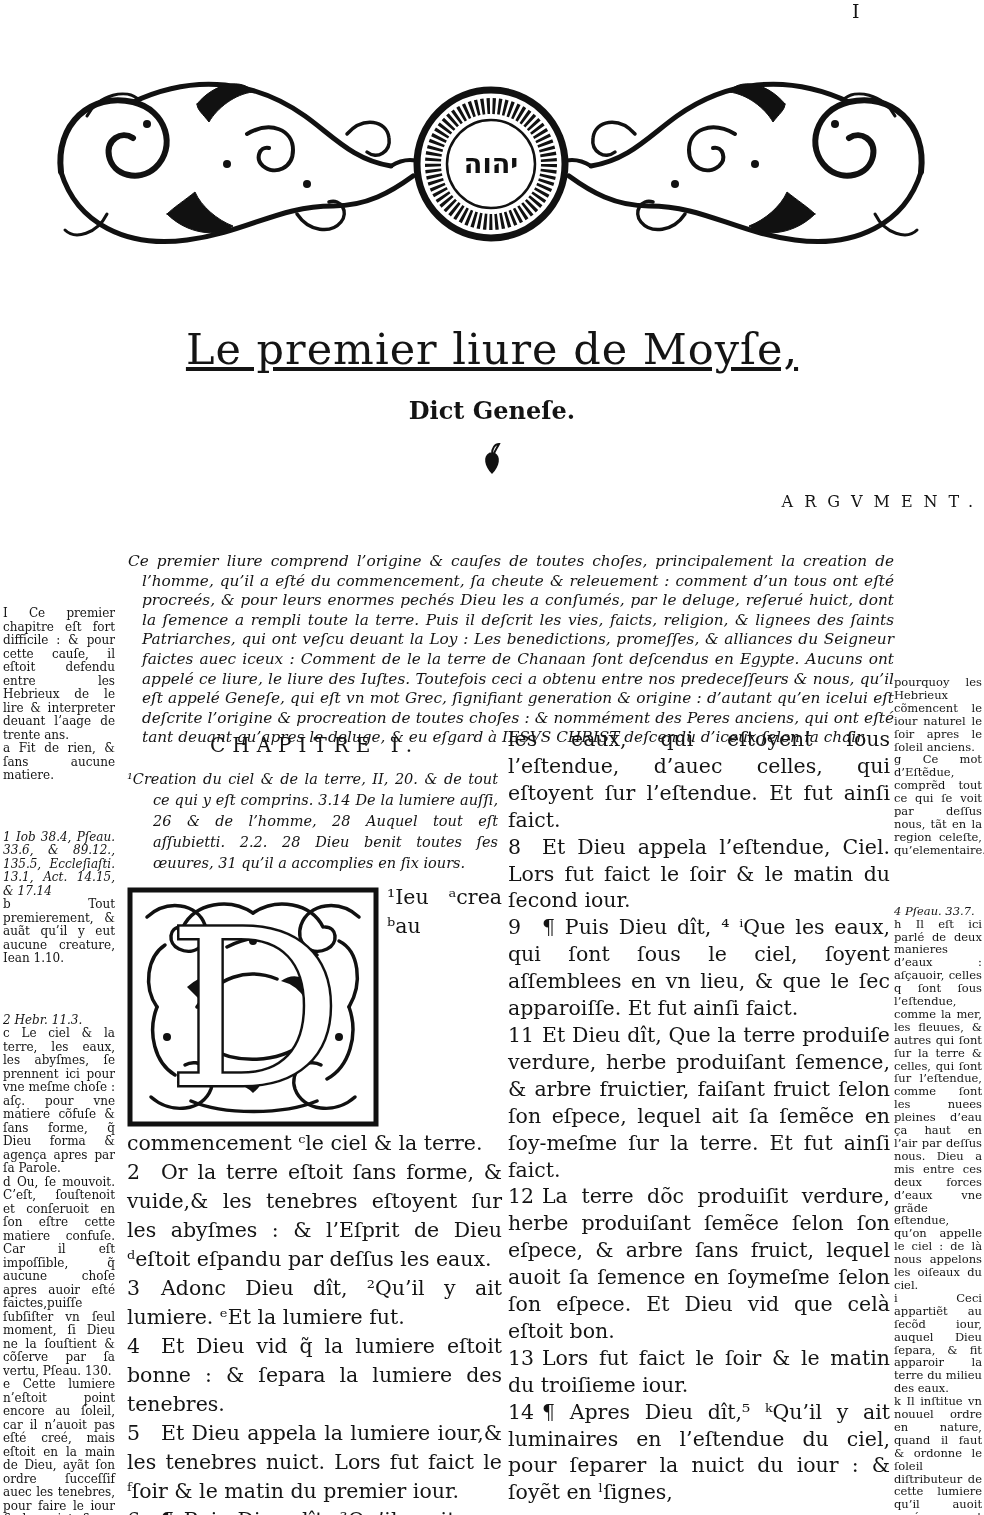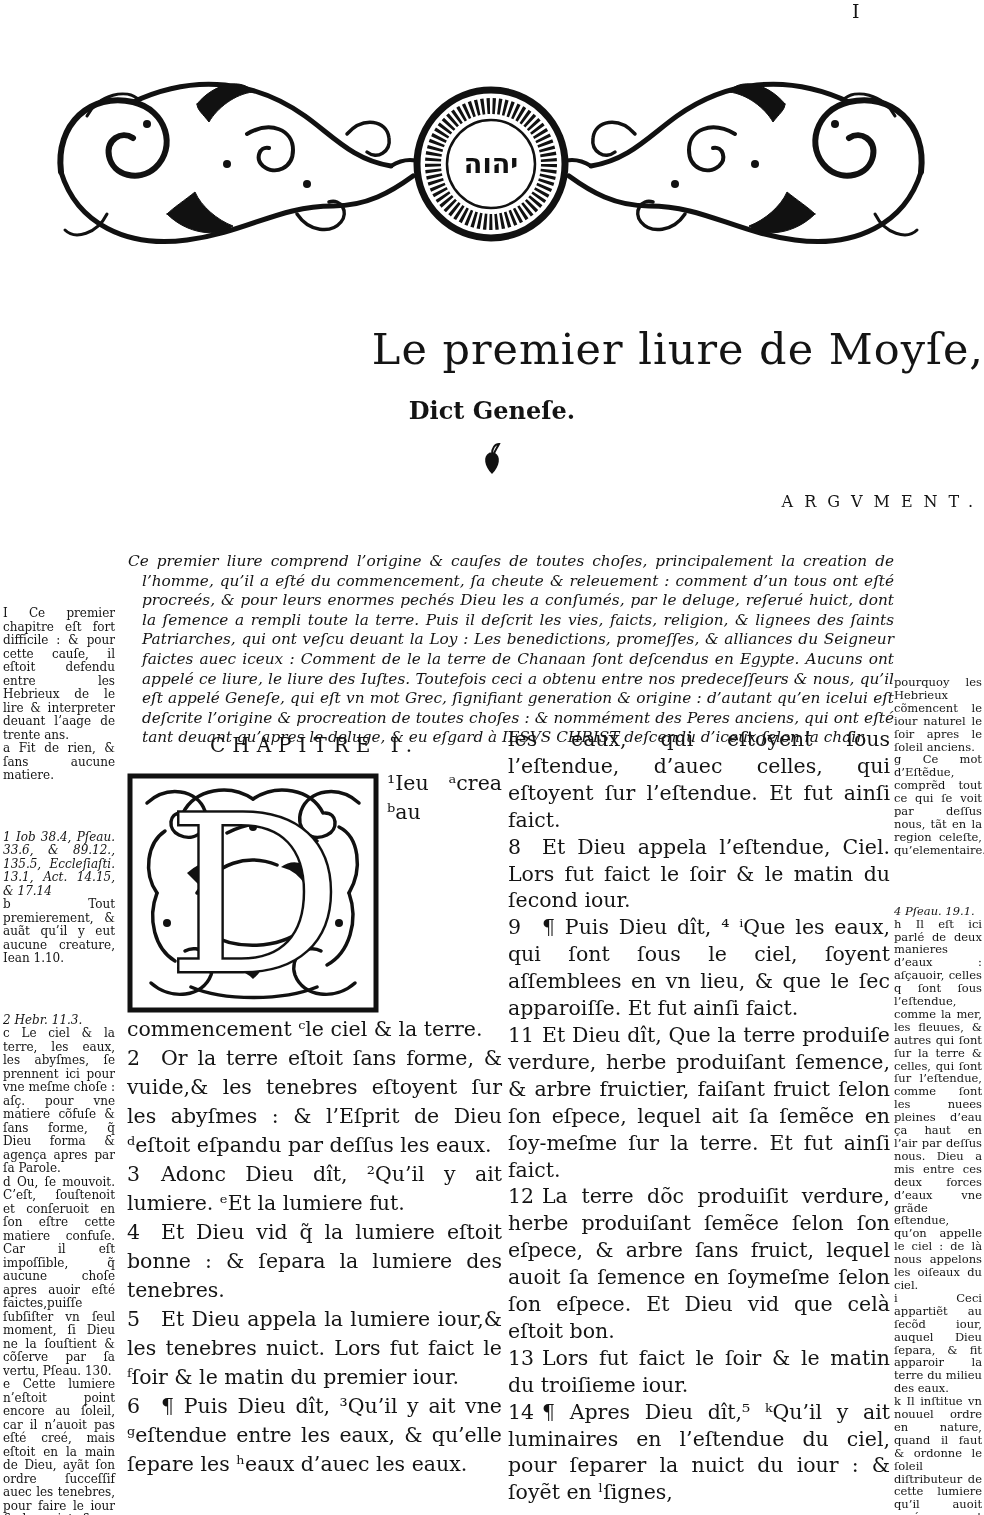--- a/index.html
+++ b/index.html
@@ -1,21 +1,21 @@
 <!DOCTYPE html>
 <html><head>
 <meta charset="utf-8">
 <style>
   html,body{margin:0;padding:0;background:#e8e8e8;}
   .page{position:relative;width:984px;height:1515px;background:#ffffff;color:#141414;
         font-family:"DejaVu Serif","DejaVu Sans",serif;overflow:hidden;}
   .abs{position:absolute;}
   .pagenum{left:852px;top:0px;font-size:19px;}
   .headpiece{left:47px;top:64px;}
-  .title{left:0;top:324px;width:100%;text-align:right;font-size:43px;letter-spacing:1px;}
+  .title{left:0;top:324px;width:100%;text-align:center;font-size:43px;letter-spacing:1px;text-decoration:underline;}
   .subtitle{left:0;top:396px;width:100%;text-align:center;font-size:24px;font-weight:bold;}
   .fleuron{left:0;top:442px;width:100%;text-align:center;}
   .arg-head{left:0;top:492px;width:100%;text-align:right;font-size:16px;letter-spacing:11px;}
   .arg-body{left:128px;top:535px;width:752px;font-style:italic;font-size:15.3px;line-height:19.6px;
             text-align:justify;padding-left:14px;text-indent:-14px;margin-top:17px;}
   .lmargin{left:3px;top:607px;width:112px;font-size:12px;line-height:13.5px;text-align:justify;}
   .rmargin{left:894px;top:676px;width:88px;font-size:11.5px;line-height:12.9px;text-align:justify;}
   .note{margin:0;}
   .note.it{font-style:italic;margin-top:48px;}
   .lcol{left:127px;top:731px;width:375px;font-size:20.5px;line-height:29px;text-align:justify;}
@@ -105,29 +105,30 @@
     <p class="note it">2 Hebr. 11.3.</p>
     <p class="note">c Le ciel &amp; la terre, les eaux, les abyſmes, ſe prennent ici pour vne meſme choſe : aſç. pour vne matiere cõfuſe &amp; ſans forme, q̃ Dieu forma &amp; agença apres par ſa Parole.</p>
     <p class="note">d Ou, ſe mouvoit. C’eſt, ſouſtenoit et conſeruoit en ſon eſtre cette matiere confuſe. Car il eſt impoſſible, q̃ aucune choſe apres auoir eſté faictes,puiſſe ſubſiſter vn ſeul moment, ſi Dieu ne la ſouſtient &amp; cõſerve par ſa vertu, Pſeau. 130.</p>
     <p class="note">e Cette lumiere n’eſtoit point encore au ſoleil, car il n’auoit pas eſté creé, mais eſtoit en la main de Dieu, ayãt ſon ordre ſucceſſif auec les tenebres, pour faire le iour &amp; la nuict &amp; ce iuſques au quatrieme iour, que Dieu fit le ſoleil pour eſtre miniſtre &amp; diſpenſateur de cette lumiere, auec la lune &amp; eſtoilles.</p>
 
   </div>
 
   <div class="abs rmargin">
     <p class="note">pourquoy les Hebrieux cõmencent le iour naturel le ſoir apres le ſoleil anciens.</p>
     <p class="note">g Ce mot d’Eſtẽdue, comprẽd tout ce qui ſe voit par deſſus nous, tãt en la region celeſte, qu’elementaire.</p>
-    <p class="note it">4 Pſeau. 19.1.</p>
+    <p class="note it">4 Pſeau. 33.7.</p>
     <p class="note">h Il eſt ici parlé de deux manieres d’eaux : aſçauoir, celles q ſont ſous l’eſtendue, comme la mer, les fleuues, &amp; autres qui ſont ſur la terre &amp; celles, qui ſont ſur l’eſtendue, comme ſont les nuees pleines d’eau ça haut en l’air par deſſus nous. Dieu a mis entre ces deux forces d’eaux vne grãde eſtendue, qu’on appelle le ciel : de là nous appelons les oiſeaux du ciel.</p>
     <p class="note">i Ceci appartiẽt au ſecõd iour, auquel Dieu ſepara, &amp; fit apparoir la terre du milieu des eaux.</p>
     <p class="note">k Il inſtitue vn nouuel ordre en nature, quand il faut &amp; ordonne le ſoleil diſtributeur de cette lumiere qu’il auoit creée auant lui, &amp; auant la lune &amp; les eſtoilles.</p>
 
   </div>
 
   <div class="abs lcol">
     <div class="chap-head">CHAPITRE I.</div>
+    <div class="chap-sum">¹Creation du ciel &amp; de la terre, II, 20. &amp; de tout ce qui y eſt comprins. 3.14 De la lumiere auſſi, 26 &amp; de l’homme, 28 Auquel tout eſt aſſubietti. 2.2. 28 Dieu benit toutes ſes œuures, 31 qu’il a accomplies en ſix iours.</div>
 
     <svg class="dropcap" width="252" height="240" viewBox="0 0 252 240">
       <rect x="3" y="3" width="246" height="234" fill="#fff" stroke="#111" stroke-width="5"></rect>
       <g stroke="#111" stroke-width="3.5" fill="none" stroke-linecap="round">
         <path d="M20,30 C40,12 70,16 78,38 C84,56 68,70 52,62 C40,56 42,40 54,40"></path>
         <path d="M232,30 C212,12 182,16 174,38 C168,56 184,70 200,62 C212,56 210,40 198,40"></path>
         <path d="M24,210 C44,228 76,224 84,202 C90,184 72,170 58,178"></path>
         <path d="M228,210 C208,228 176,224 168,202 C162,184 180,170 194,178"></path>
         <path d="M126,26 C150,10 184,16 196,40"></path>
         <path d="M126,26 C102,10 68,16 56,40"></path>

